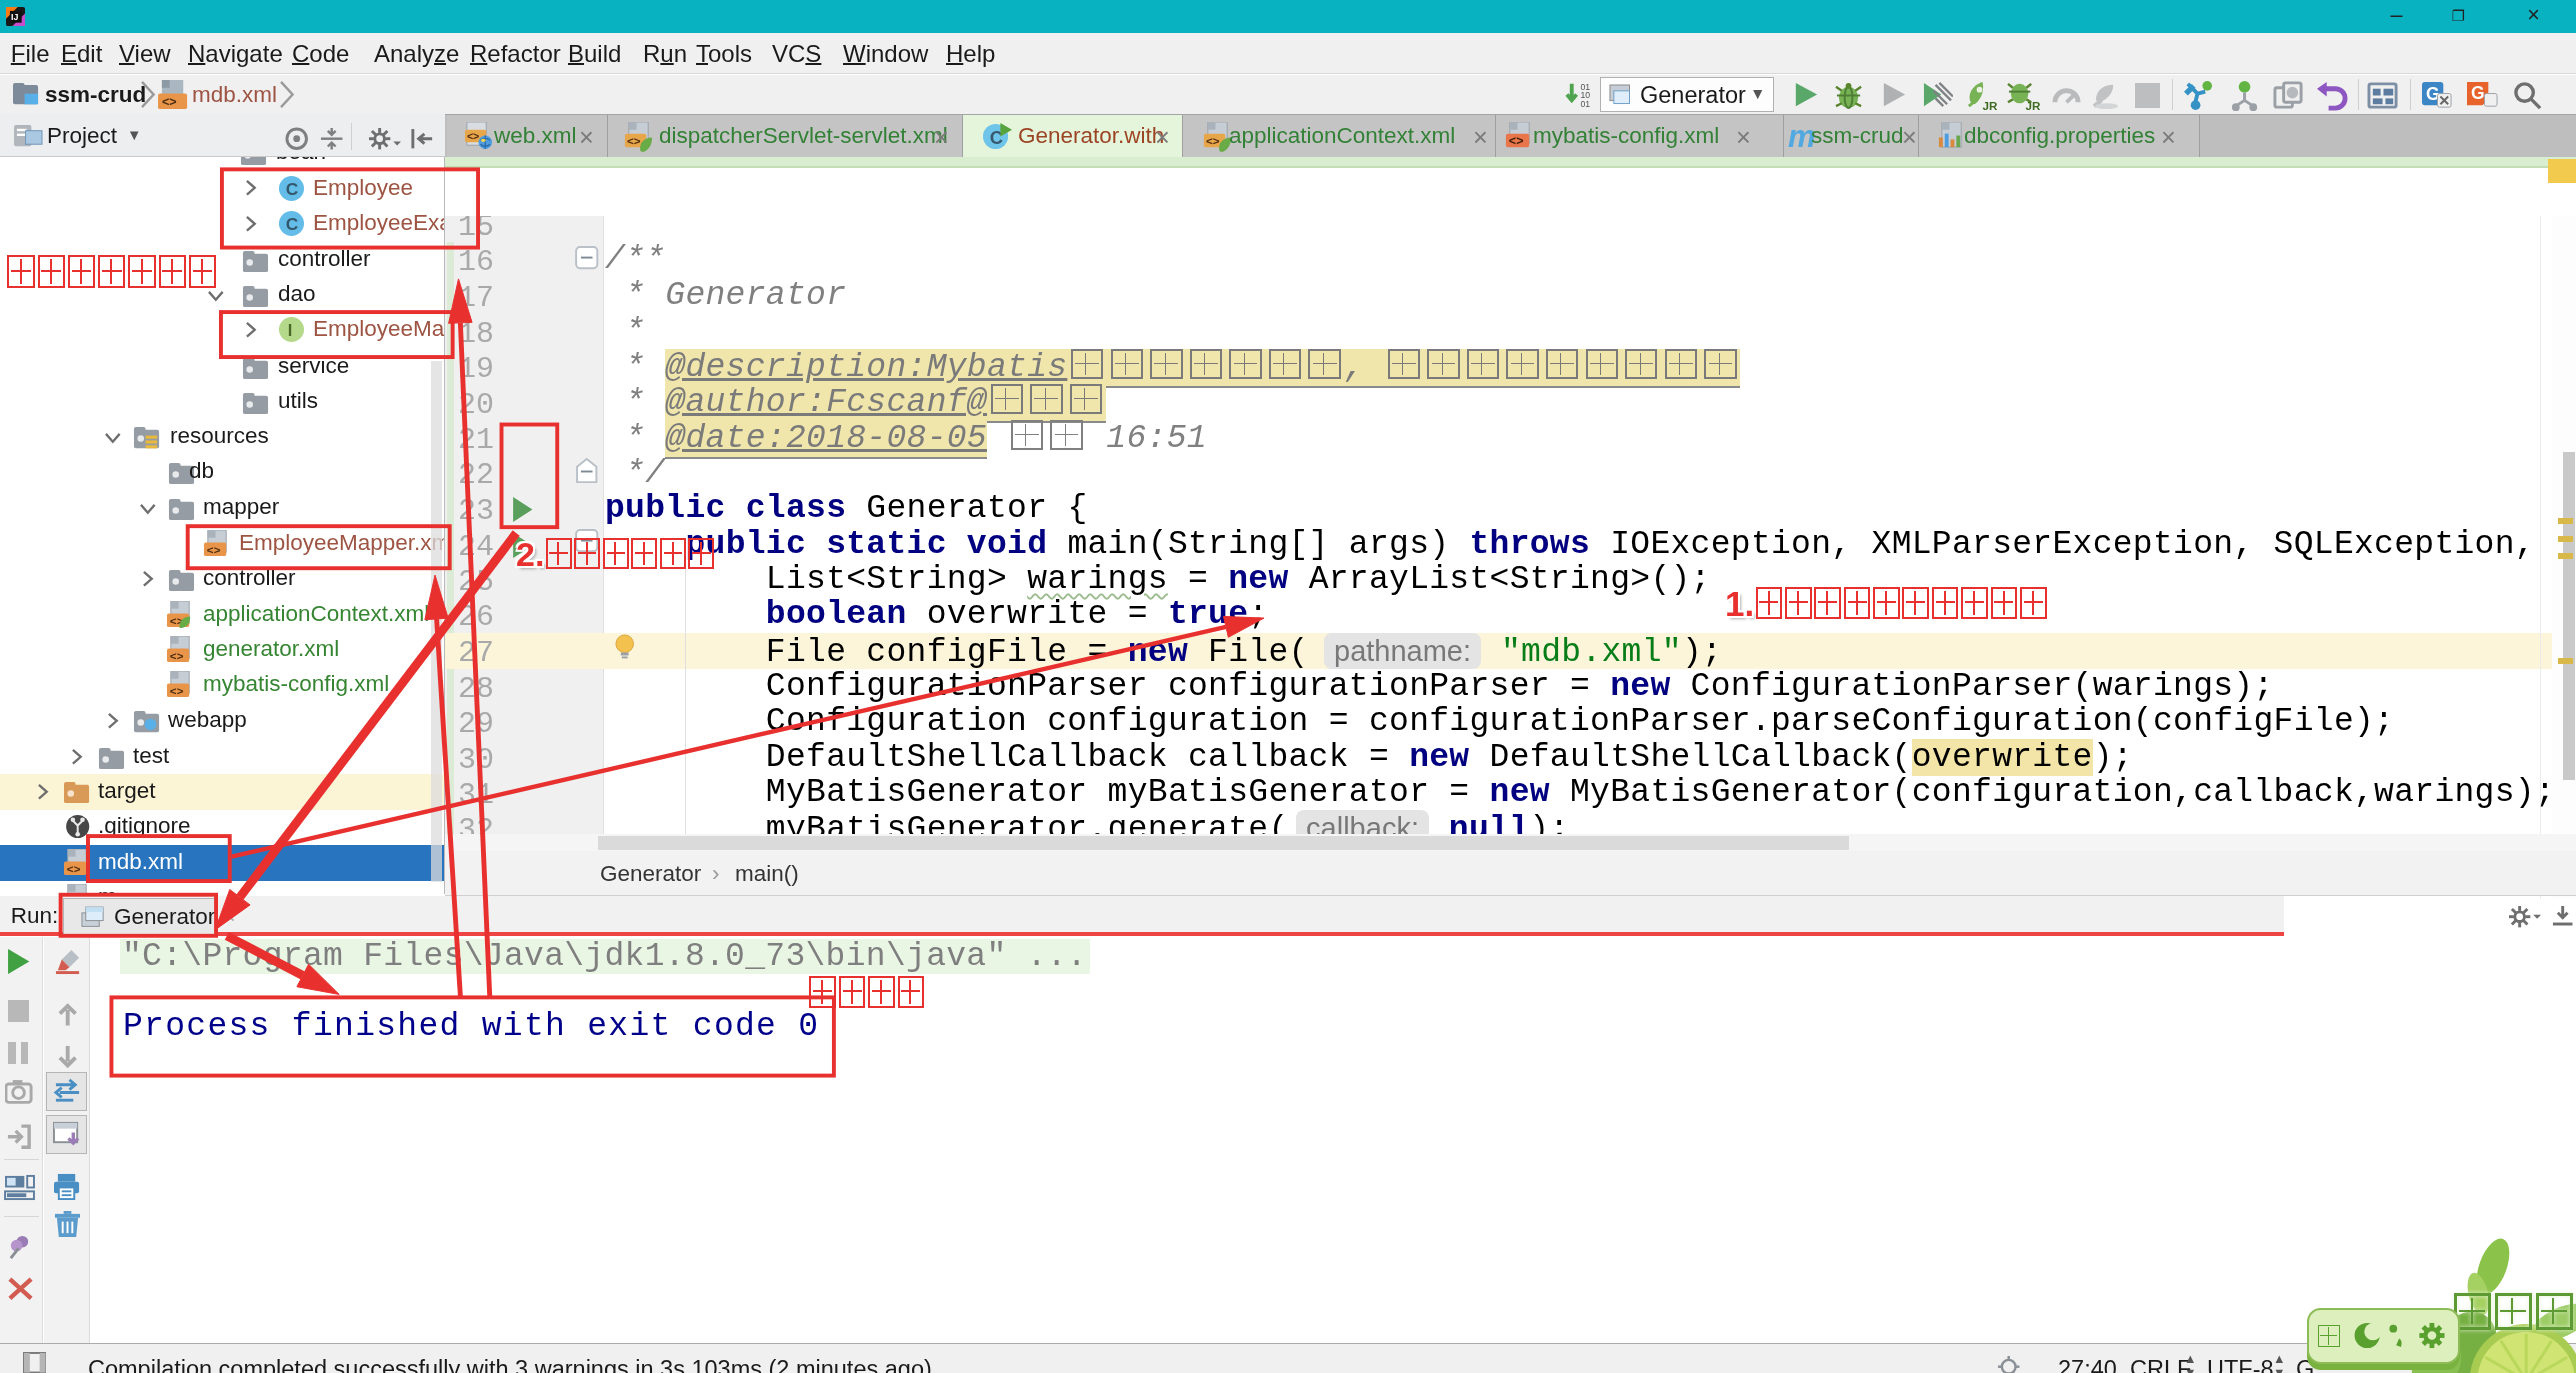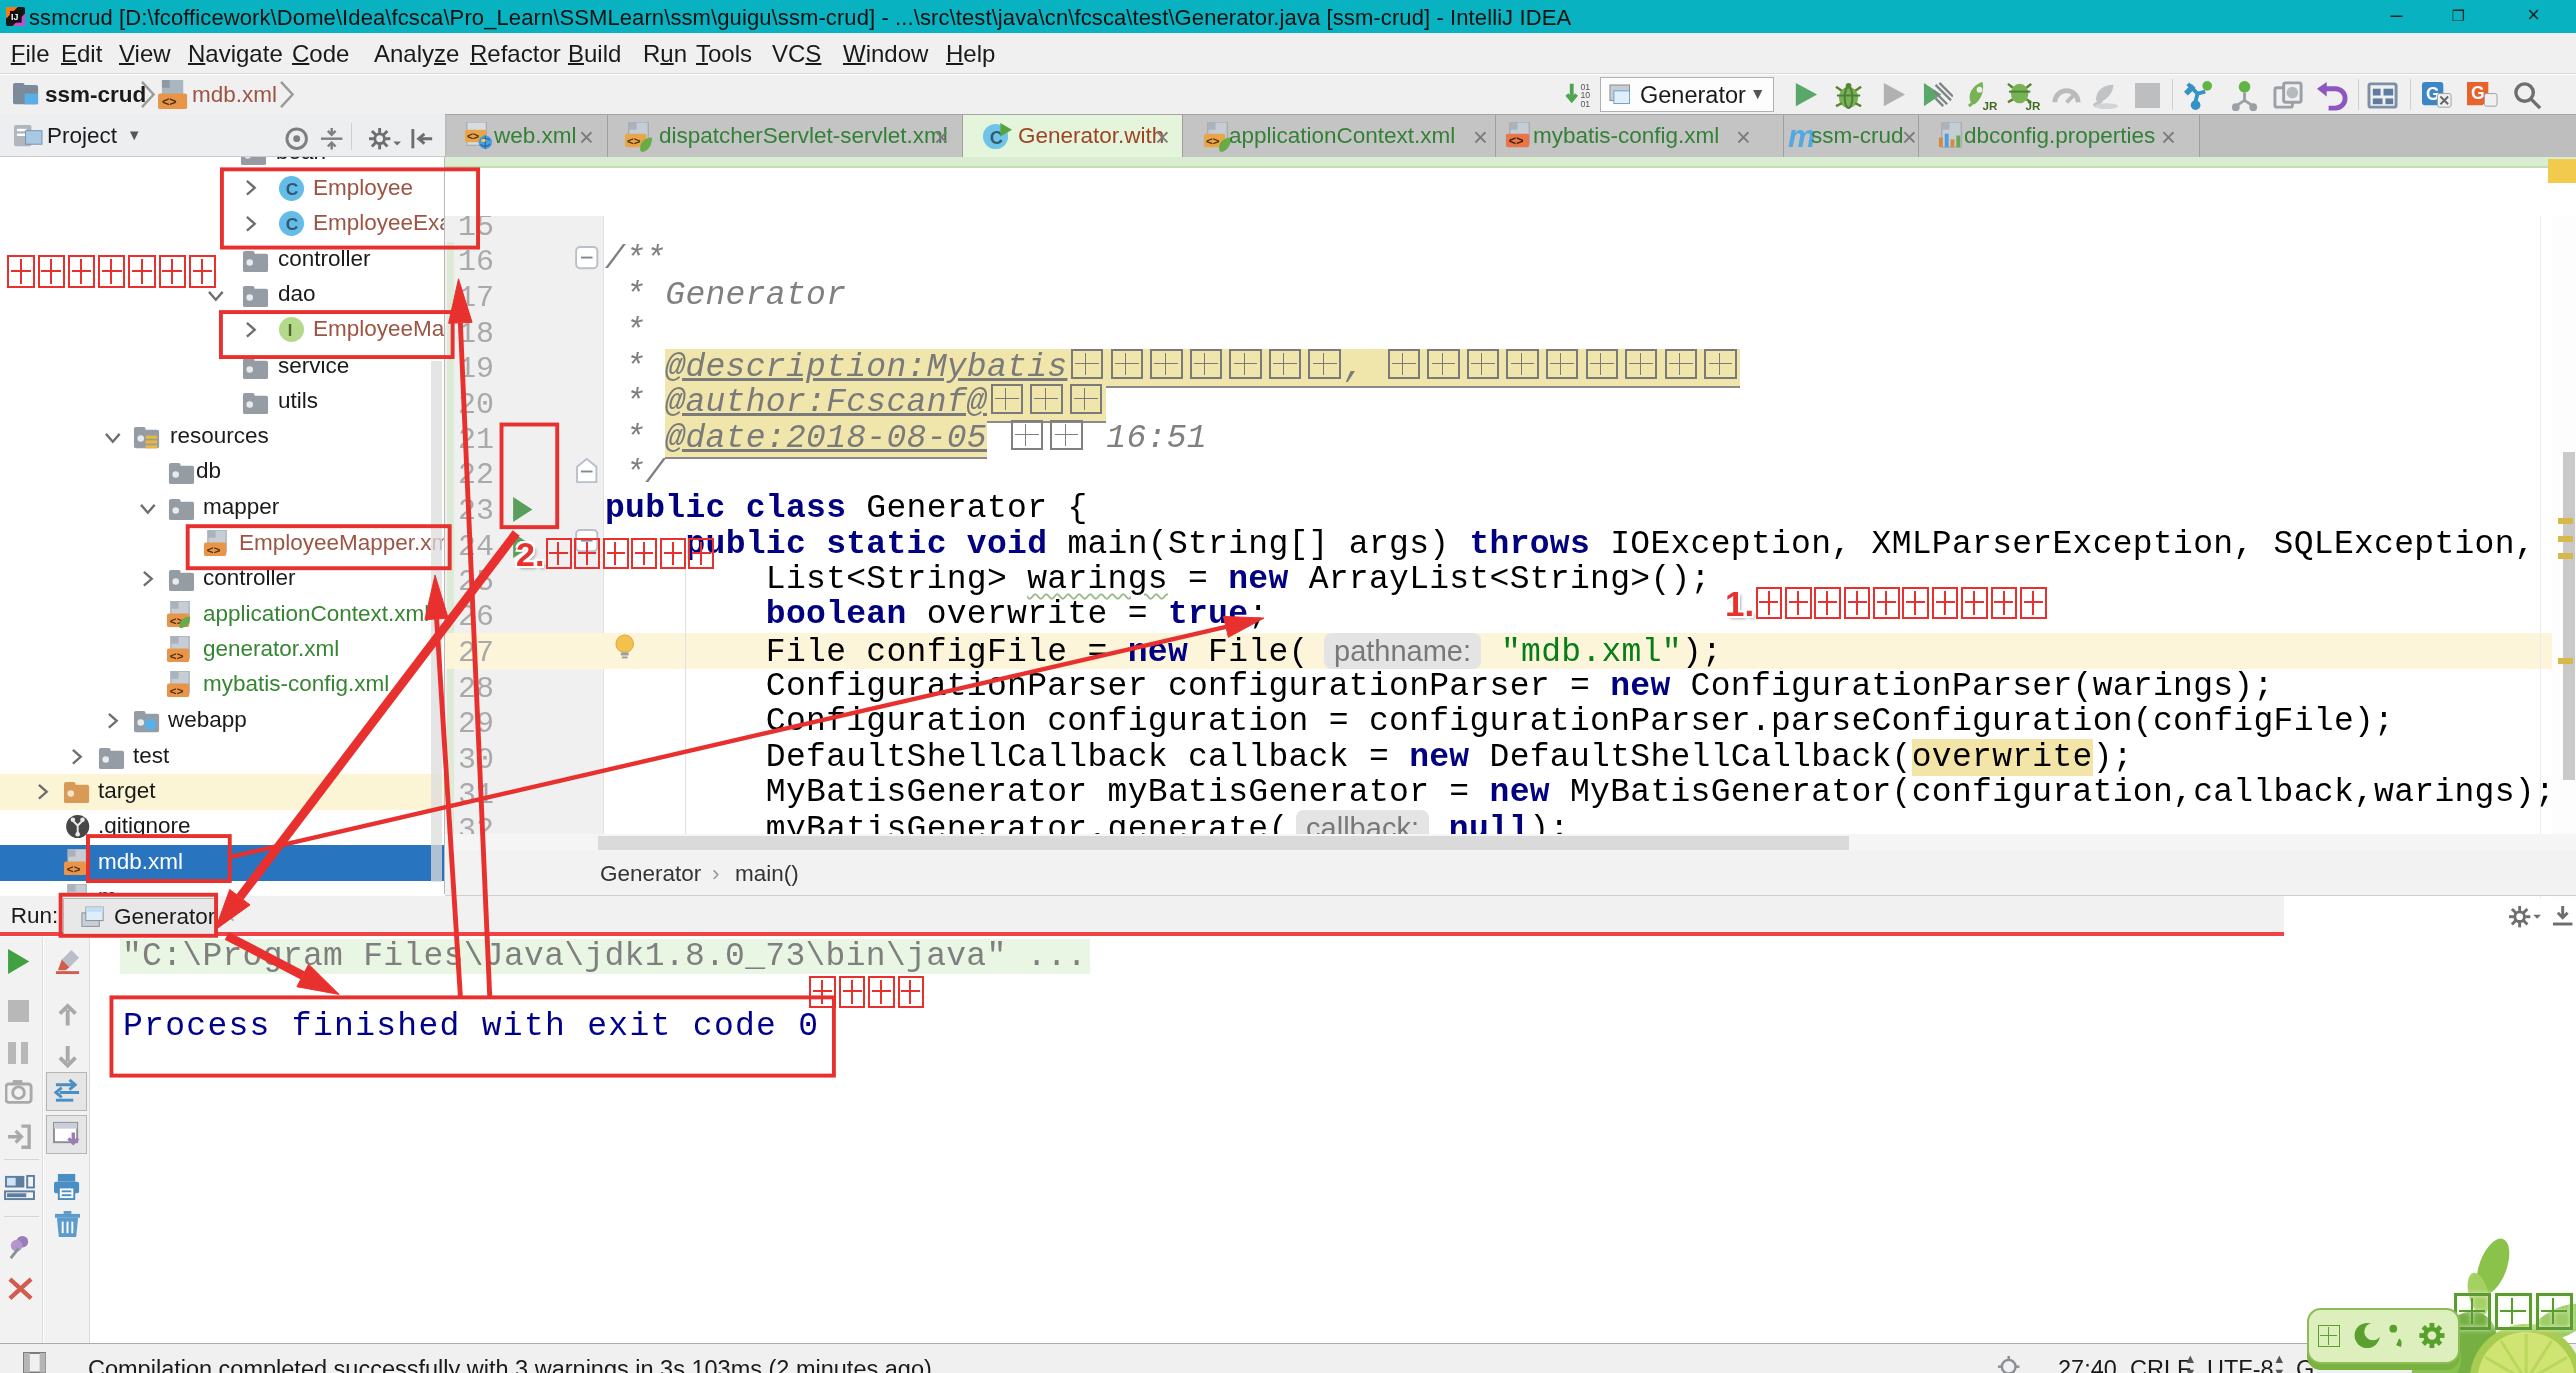--- a/index.html
+++ b/index.html
@@ -85,21 +85,20 @@
 <div id="page">
 
   <div class="abs" id="titlebar">
     <svg class="abs" style="left:5.9px;top:6.8px;font-size:22.2px" width="19.6" height="19.6" viewBox="0 0 20 20">
         <rect x="0" y="0" width="20" height="20" rx="3" fill="#181818"></rect>
         <path d="M0 0 L12 0 L0 12 Z" fill="#f97a12"></path>
         <path d="M20 20 L20 6 L6 20 Z" fill="#c94ccd"></path>
         <rect x="4" y="4" width="12" height="12" fill="#111"></rect>
         <text x="5" y="13" font-size="9" fill="#fff" font-weight="bold">IJ</text>
       </svg>
-    <span class="abs" id="titletext">ssmcrud [D:\fcofficework\Dome\Idea\fcsca\Pro_Learn\SSMLearn\ssm\guigu\ssm-crud] - ...\src\test\java\cn\fcsca\test\Generator.java [ssm-crud] - IntelliJ IDEA</span>
     <div class="abs winbtn" style="left:2366px;">–</div>
     <div class="abs winbtn" style="left:2428px;font-size:14.7px;line-height:33px;">❐</div>
     <div class="abs winbtn" style="left:2503px;">×</div>
   </div>
   <div class="abs" id="menubar">
     <span class="mi" style="left:10.8px"><u>F</u>ile</span>
     <span class="mi" style="left:61px"><u>E</u>dit</span>
     <span class="mi" style="left:119px"><u>V</u>iew</span>
     <span class="mi" style="left:188px"><u>N</u>avigate</span>
     <span class="mi" style="left:292px"><u>C</u>ode</span>
@@ -450,21 +449,21 @@
         </svg>
       <svg class="abs" style="left:133px;top:4.9px" width="29" height="29" viewBox="0 0 30 30">
           <use href="#foldr"></use>
         </svg>
         <span class="nm" style="left:170px">resources</span>
       </div>
     <div class="trow" style="top:297px">
         <svg class="abs" style="left:168px;top:5.9px" width="27" height="27" viewBox="0 0 28 28">
           <use href="#fold"></use>
         </svg>
-        <span class="nm" style="left:196px">db</span>
+        <span class="nm" style="left:189px">db</span>
       </div>
     <div class="trow" style="top:333px">
         <svg class="chev" style="left:139px" viewBox="0 0 18 18">
           <path d="M2 6 l7 8 l7 -8" stroke="#6e6e6e" stroke-width="2.4" fill="none"></path>
         </svg>
       <svg class="abs" style="left:168px;top:5.9px" width="27" height="27" viewBox="0 0 28 28">
           <use href="#fold"></use>
         </svg>
         <span class="nm" style="left:203px">mapper</span>
       </div>

